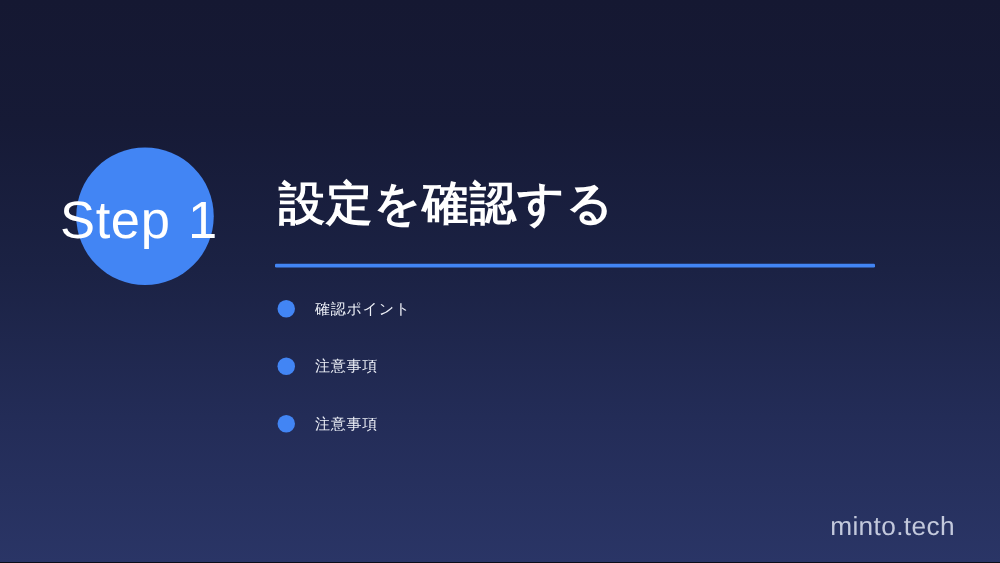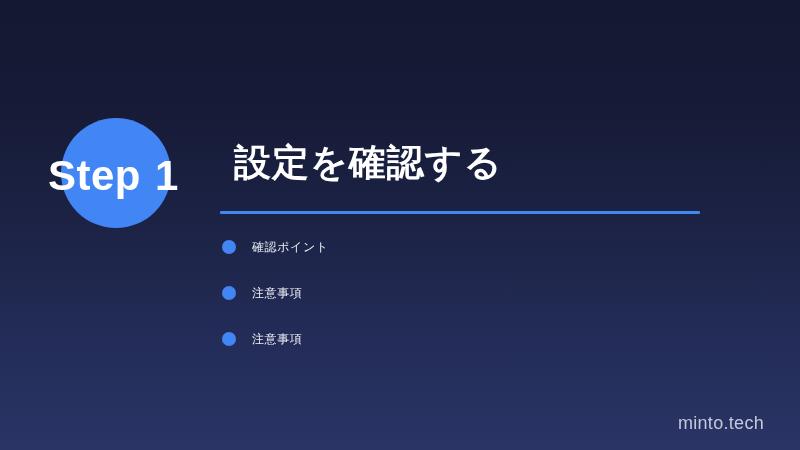--- a/index.html
+++ b/index.html
@@ -36,32 +36,32 @@
     background: #4285f4;
   }
 
   #step-label {
     position: absolute;
     left: 48px;
     top: 151px;
     height: 50px;
     line-height: 50px;
     font-size: 42px;
-    font-weight: 700;
+    font-weight: 400;
     letter-spacing: 0.5px;
     color: #ffffff;
     white-space: nowrap;
     z-index: 3;
   }
   #step-label .step-word { margin-right: 14px; }
 
   
   #title-block {
     position: absolute;
-    left: 234px;
+    left: 223px;
     top: 140px;
     width: 540px;
   }
 
   #slide-title {
     margin: 0;
     font-size: 37px;
     font-weight: 700;
     line-height: 1.25;
     color: #ffffff;
@@ -116,21 +116,21 @@
     color: #eef1f8;
     letter-spacing: 0.6px;
     line-height: 30px;
   }
 
   
   #footer-brand {
     position: absolute;
     right: 36px;
     bottom: 16px;
-    font-size: 18px;
+    font-size: 21px;
     font-weight: 400;
     color: #c3c9dc;
     letter-spacing: 0.3px;
   }
 </style>
 </head>
 <body>
 
 <div id="slide">
 

